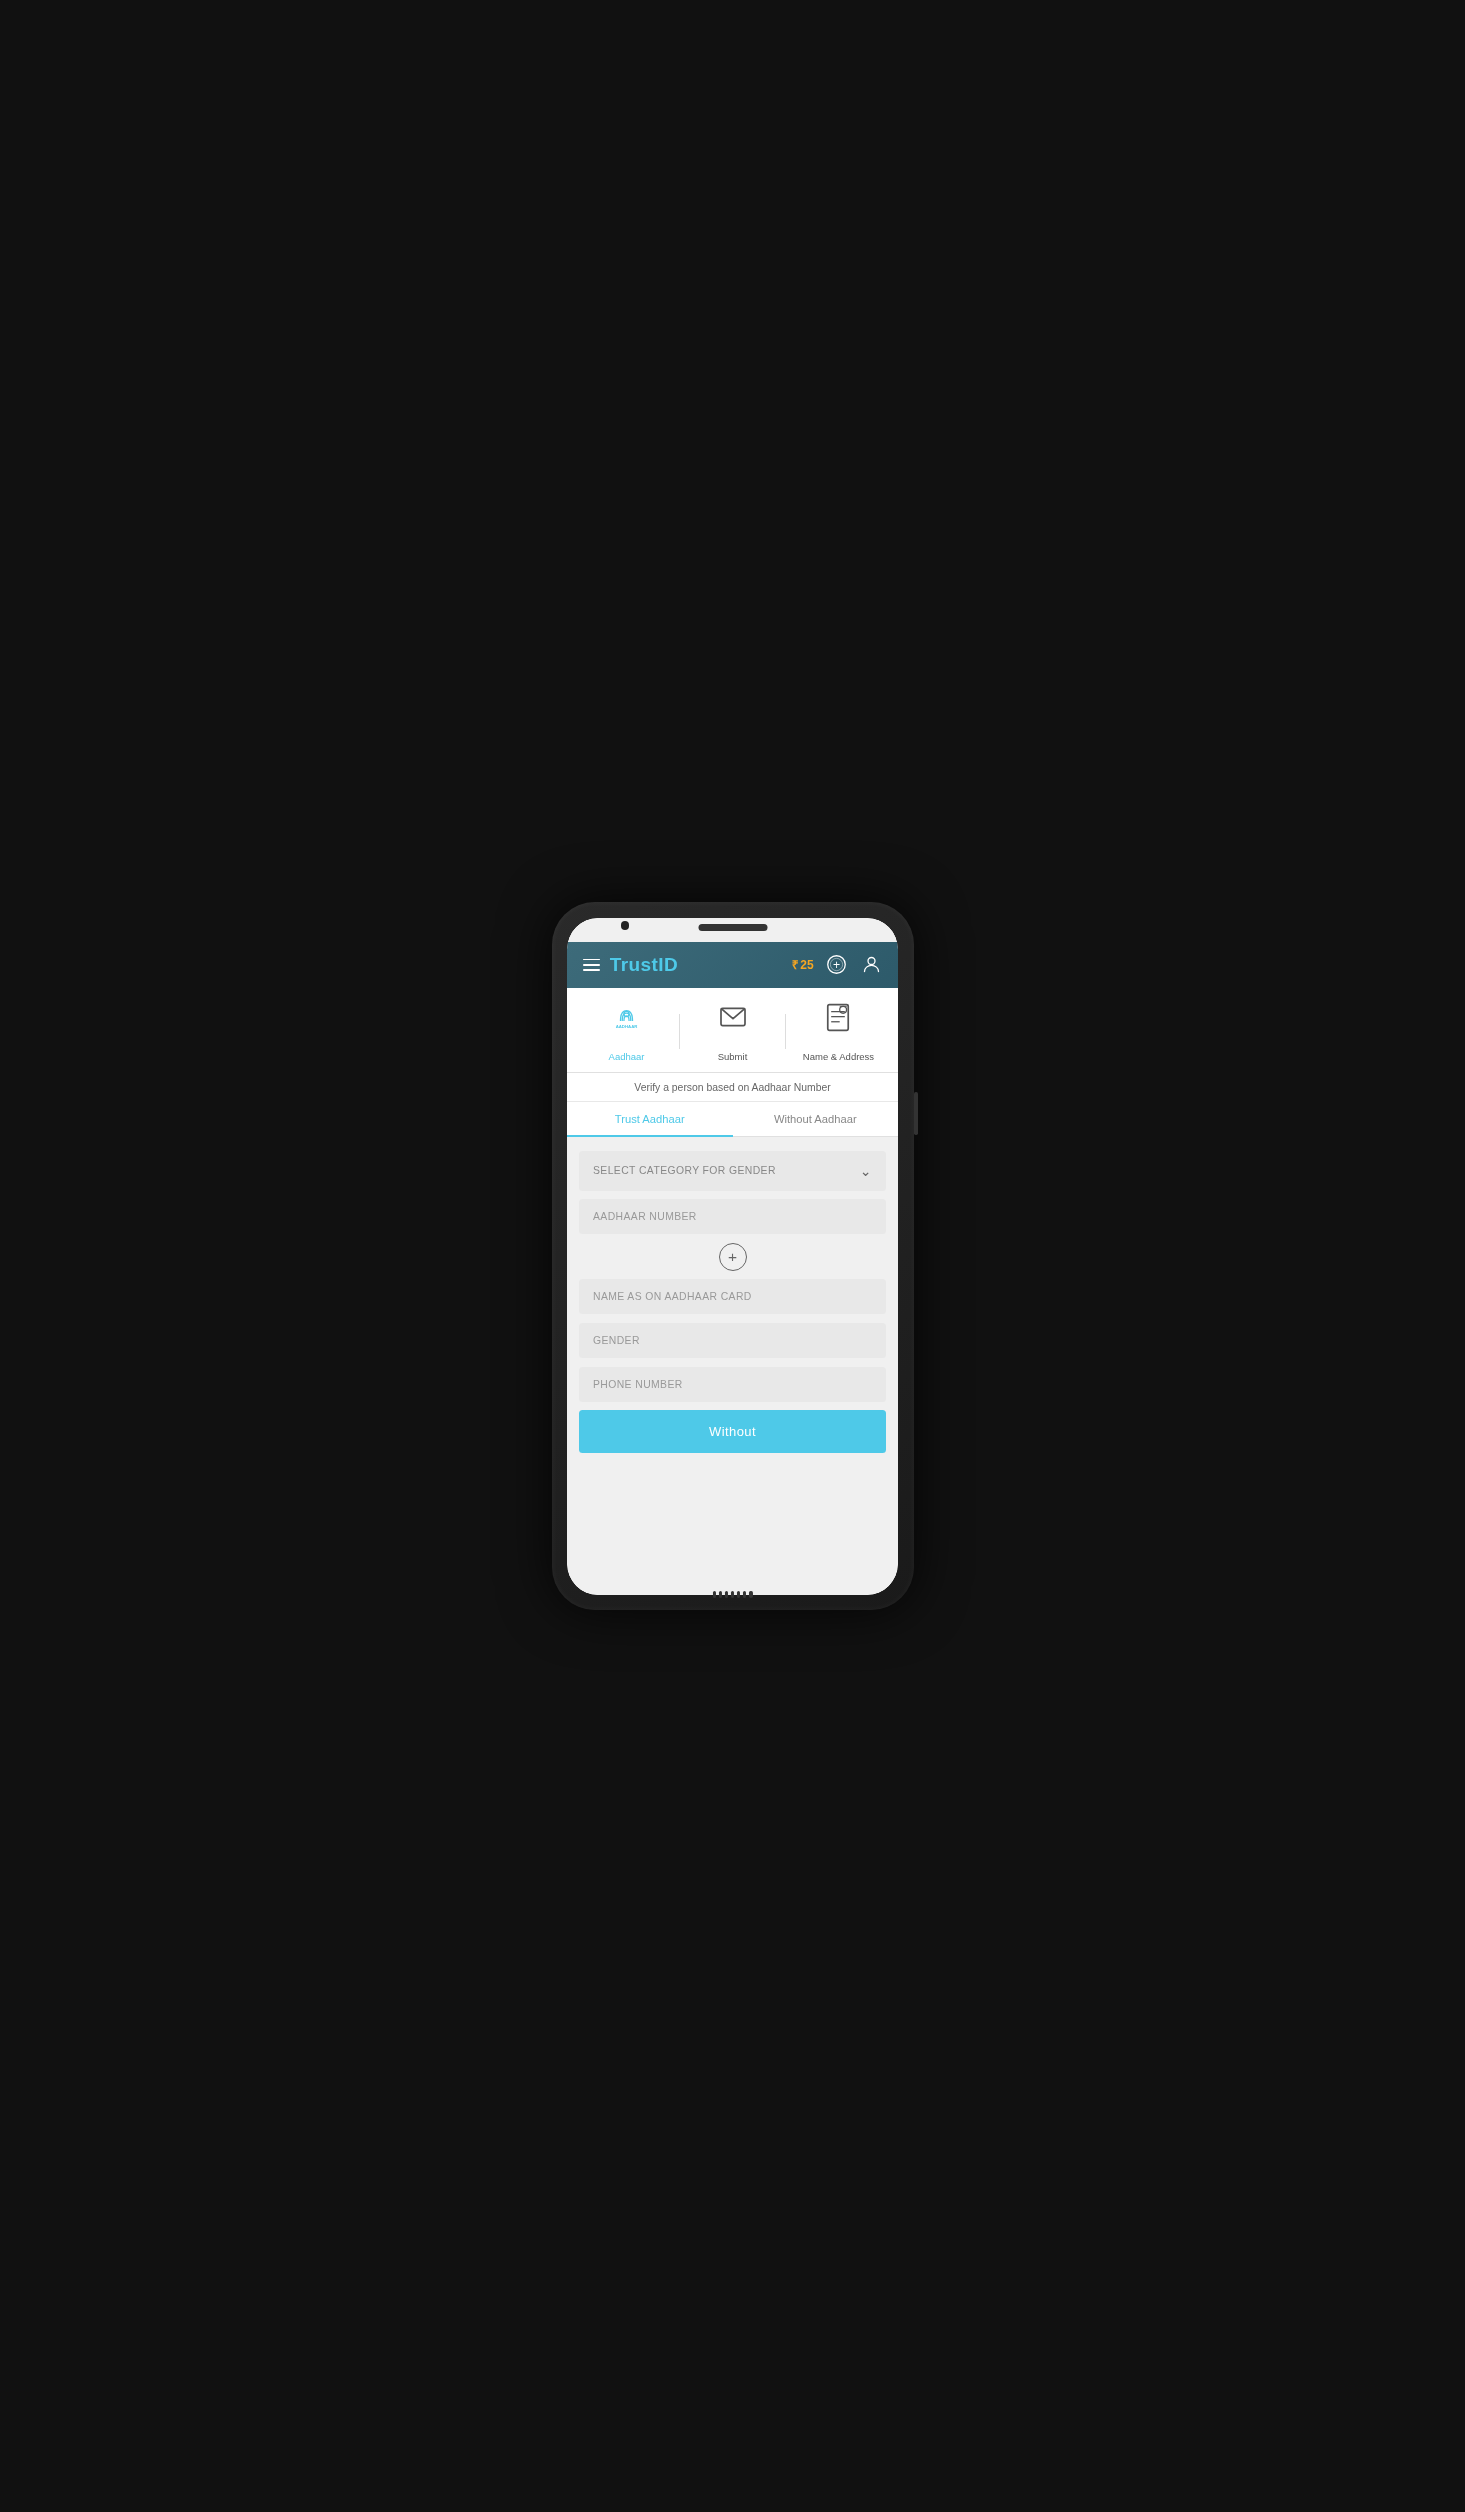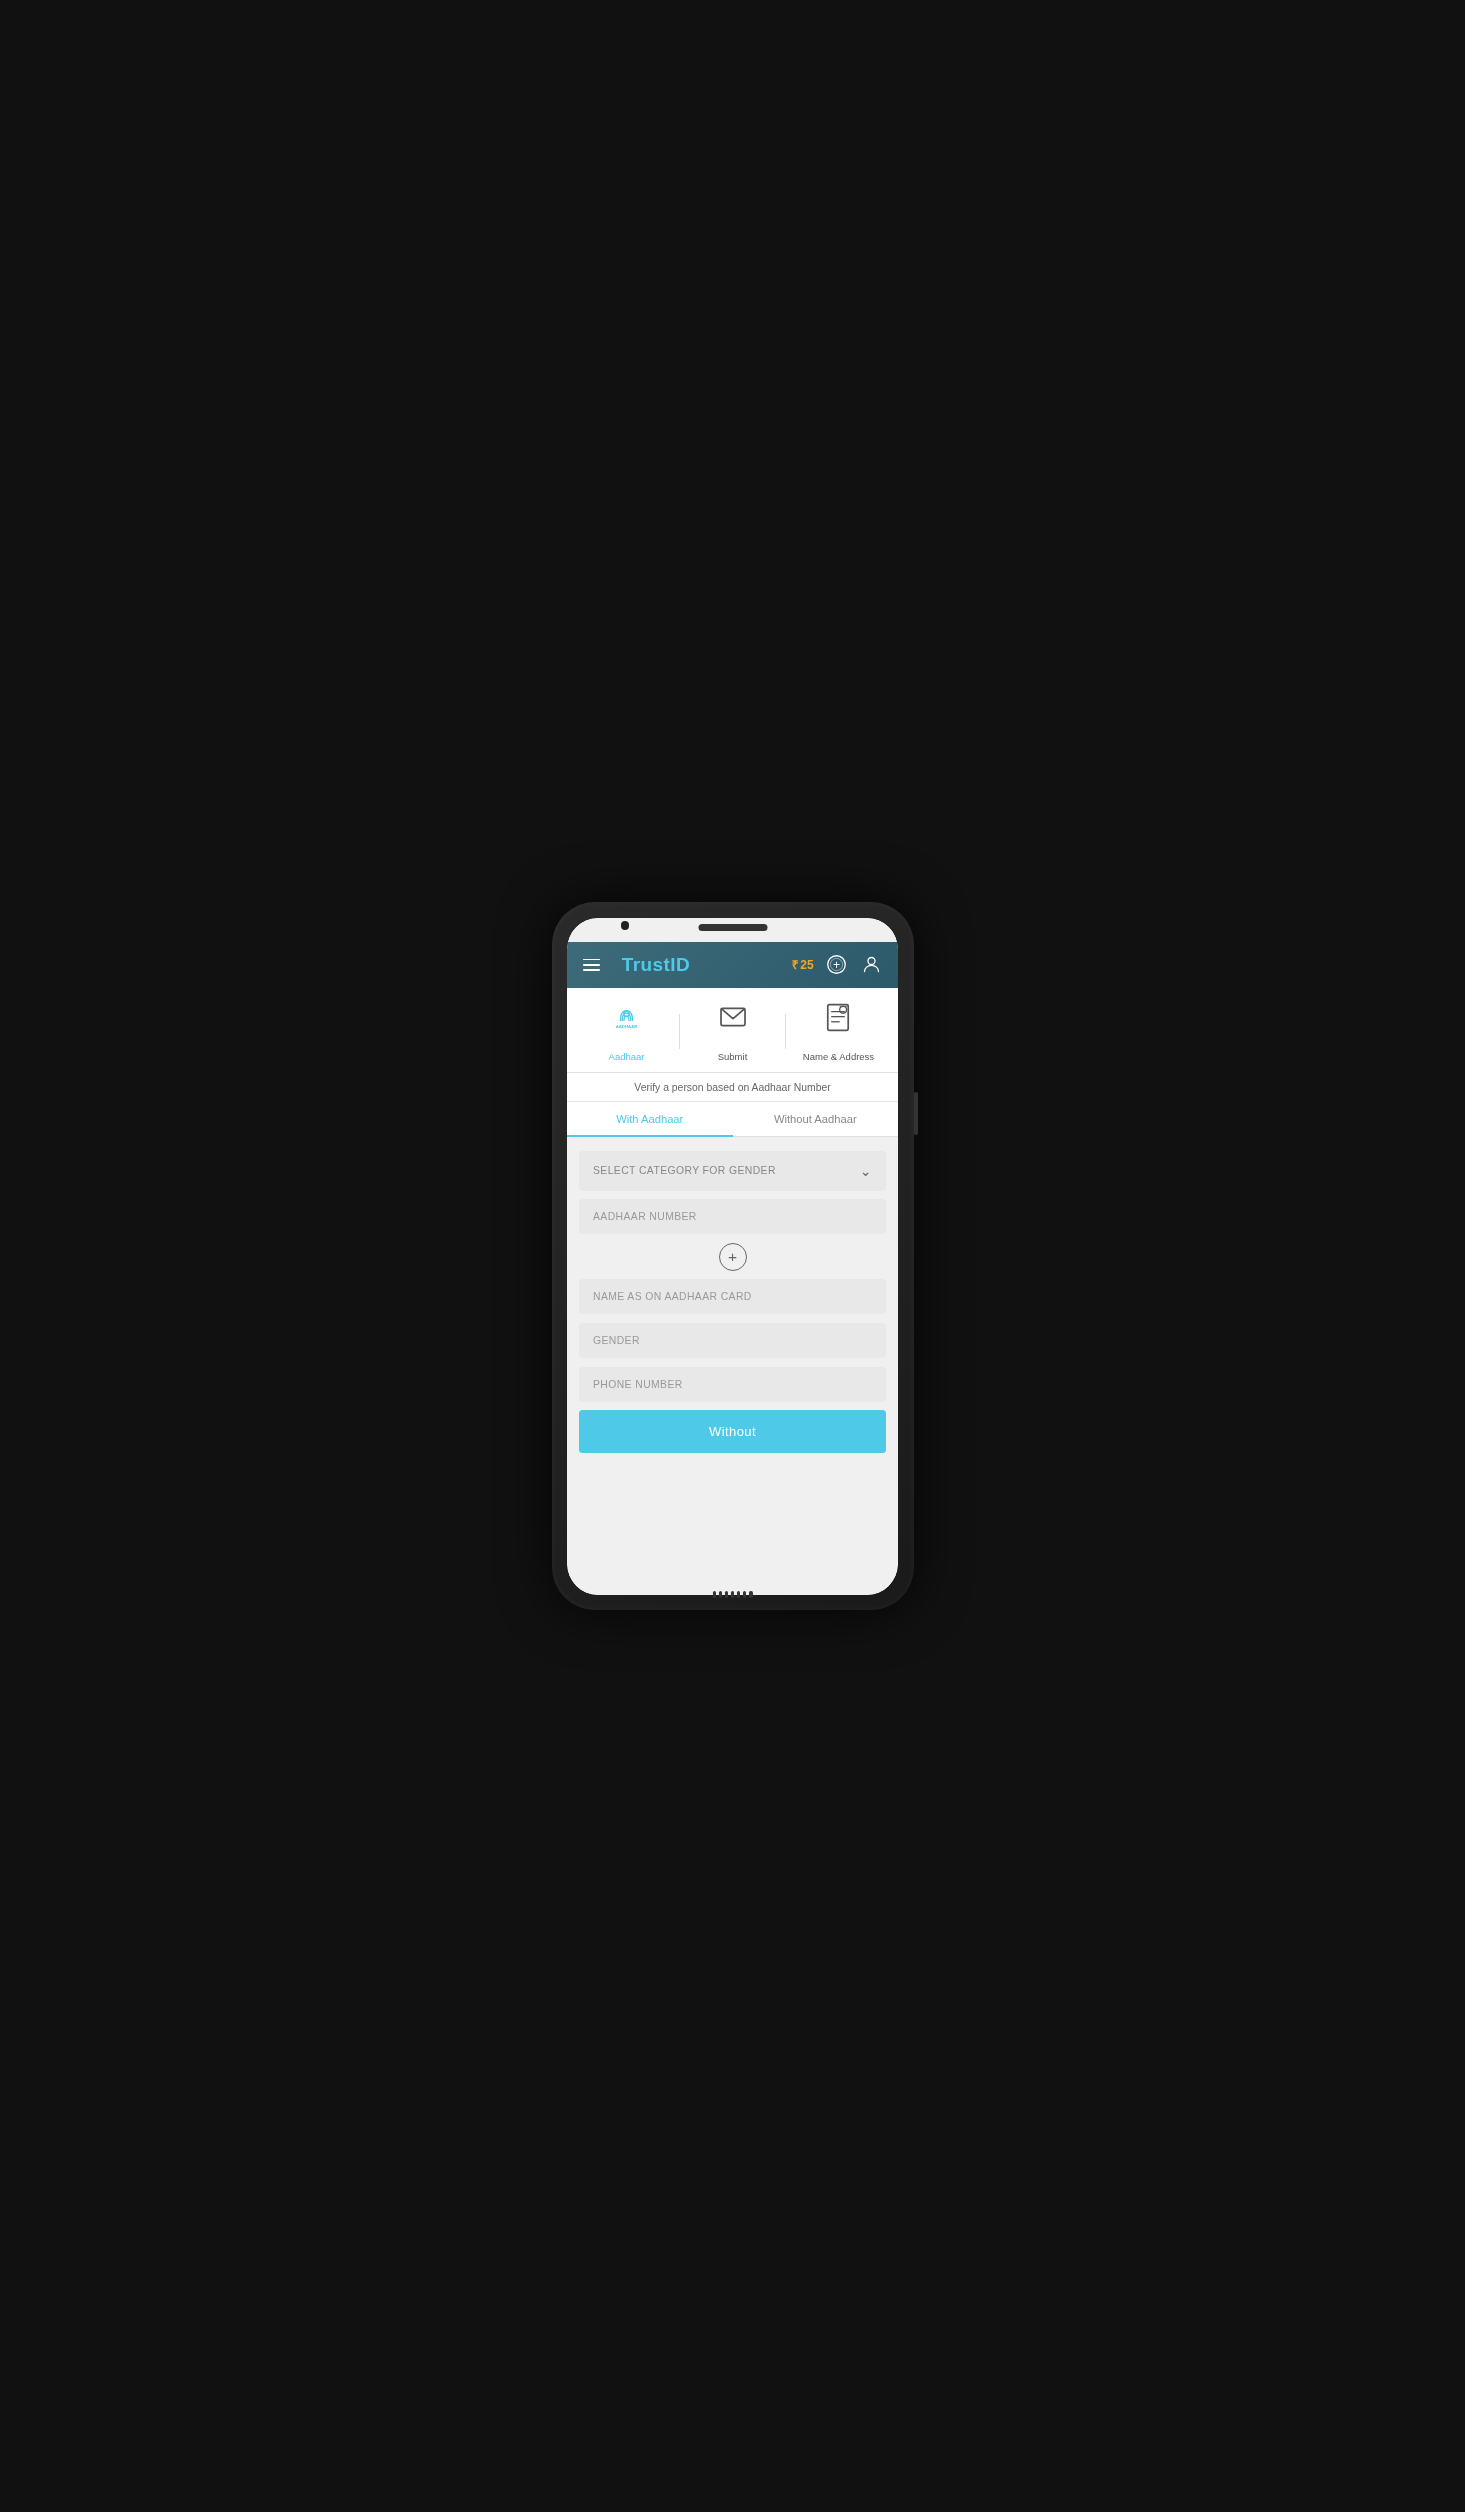--- a/index.html
+++ b/index.html
@@ -94,21 +94,21 @@
       background: linear-gradient(135deg, #3d6b7a, #2d5a6a);
       padding: 12px 15.5px;
       display: flex;
       align-items: center;
       justify-content: space-between;
     }
 
     .header-left {
       display: flex;
       align-items: center;
-      gap: 22px;
+      gap: 10px;
     }
 
     .hamburger-icon {
       display: flex;
       flex-direction: column;
       gap: 3.5px;
       cursor: pointer;
     }
 
     .hamburger-icon span {
@@ -415,21 +415,21 @@
           <span class="tab-label">Name &amp; Address</span>
         </div>
       </div>
 
       <div class="description">
         <span>Verify a person based on Aadhaar Number</span>
       </div>
 
       <div class="sub-tabs">
         <div class="sub-tab active">
-          <span>With Aadhaar</span>
+          <span>Trust Aadhaar</span>
         </div>
         <div class="sub-tab">
           <span>Without Aadhaar</span>
         </div>
       </div>
 
       <div class="form-area">
 
         <div class="form-select">
           <span>SELECT CATEGORY FOR GENDER</span>

